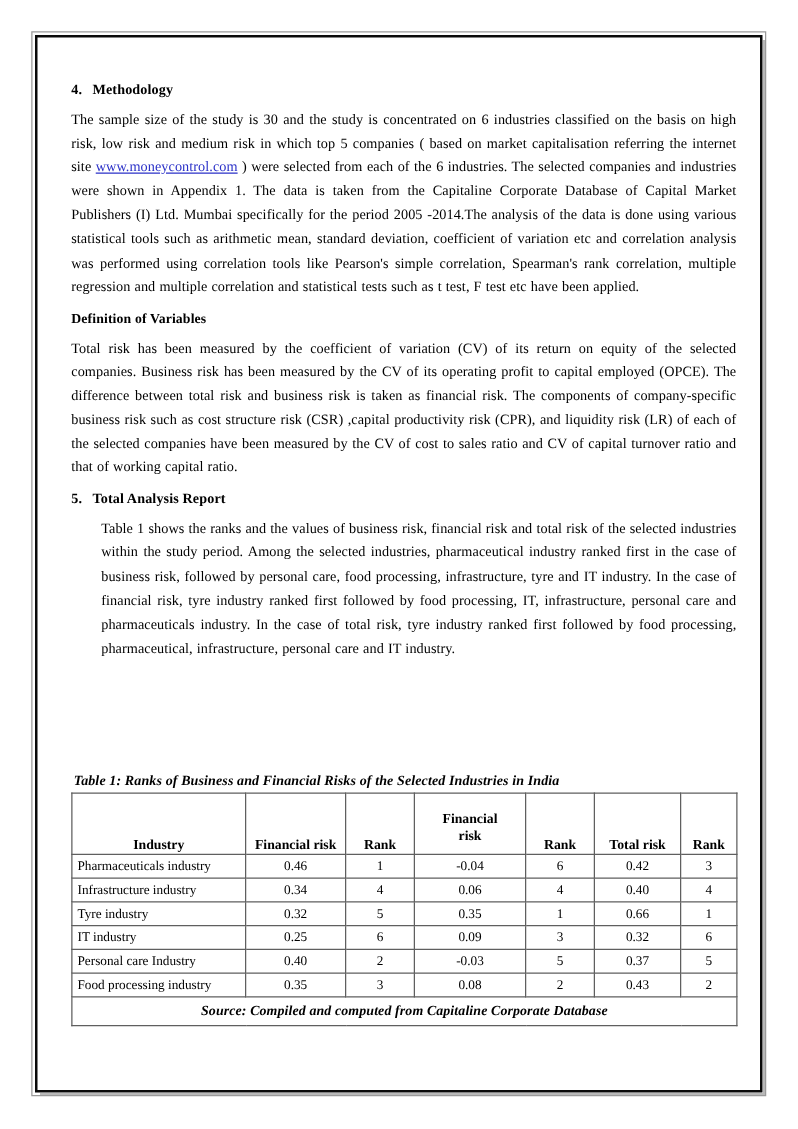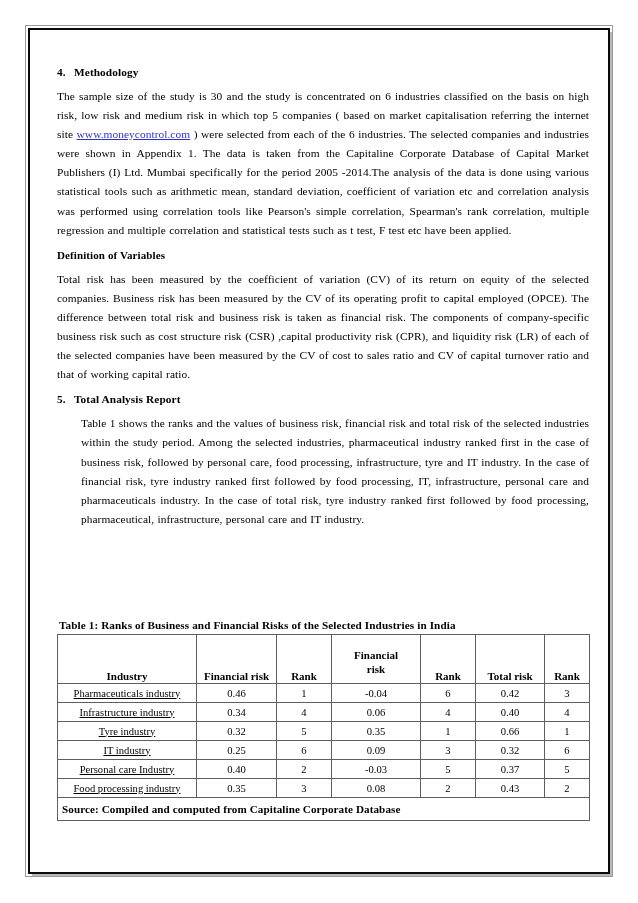--- a/index.html
+++ b/index.html
@@ -101,20 +101,21 @@
     left: 57px;
     top: 619px;
     width: 532px;
   }
   .table-caption {
     font-size: 11.2px;
     font-weight: bold;
     margin: 0 0 3px 2px;
     letter-spacing: 0.1px;
     white-space: nowrap;
+    font-style: italic;
   }
 
   table.data-table {
     border-collapse: collapse;
     width: 532px;
     table-layout: fixed;
     border: 1px solid #5f5f5f;
   }
   table.data-table td,
   table.data-table th {
@@ -136,34 +137,34 @@
   table.data-table thead th.h-industry {
     vertical-align: bottom;
   }
   table.data-table thead th.h-wrap {
     vertical-align: top;
     padding-top: 13px;
     line-height: 14px;
   }
 
   td.c-industry {
-    text-align: center;
+    text-align: left;
     padding-left: 4px;
-    text-decoration: underline;
   }
   td.c-value {
     text-align: center;
   }
   td.c-rank {
     text-align: center;
     font-weight: bold;
   }
 
   tr.source-row td {
-    text-align: left;
+    text-align: center;
+    font-style: italic;
     font-weight: bold;
     font-size: 11.1px;
     height: 20px;
     letter-spacing: 0.1px;
   }
 
   .col-industry { width: 139px; }
   .col-brisk    { width: 80px; }
   .col-brank    { width: 55px; }
   .col-frisk    { width: 89px; }

